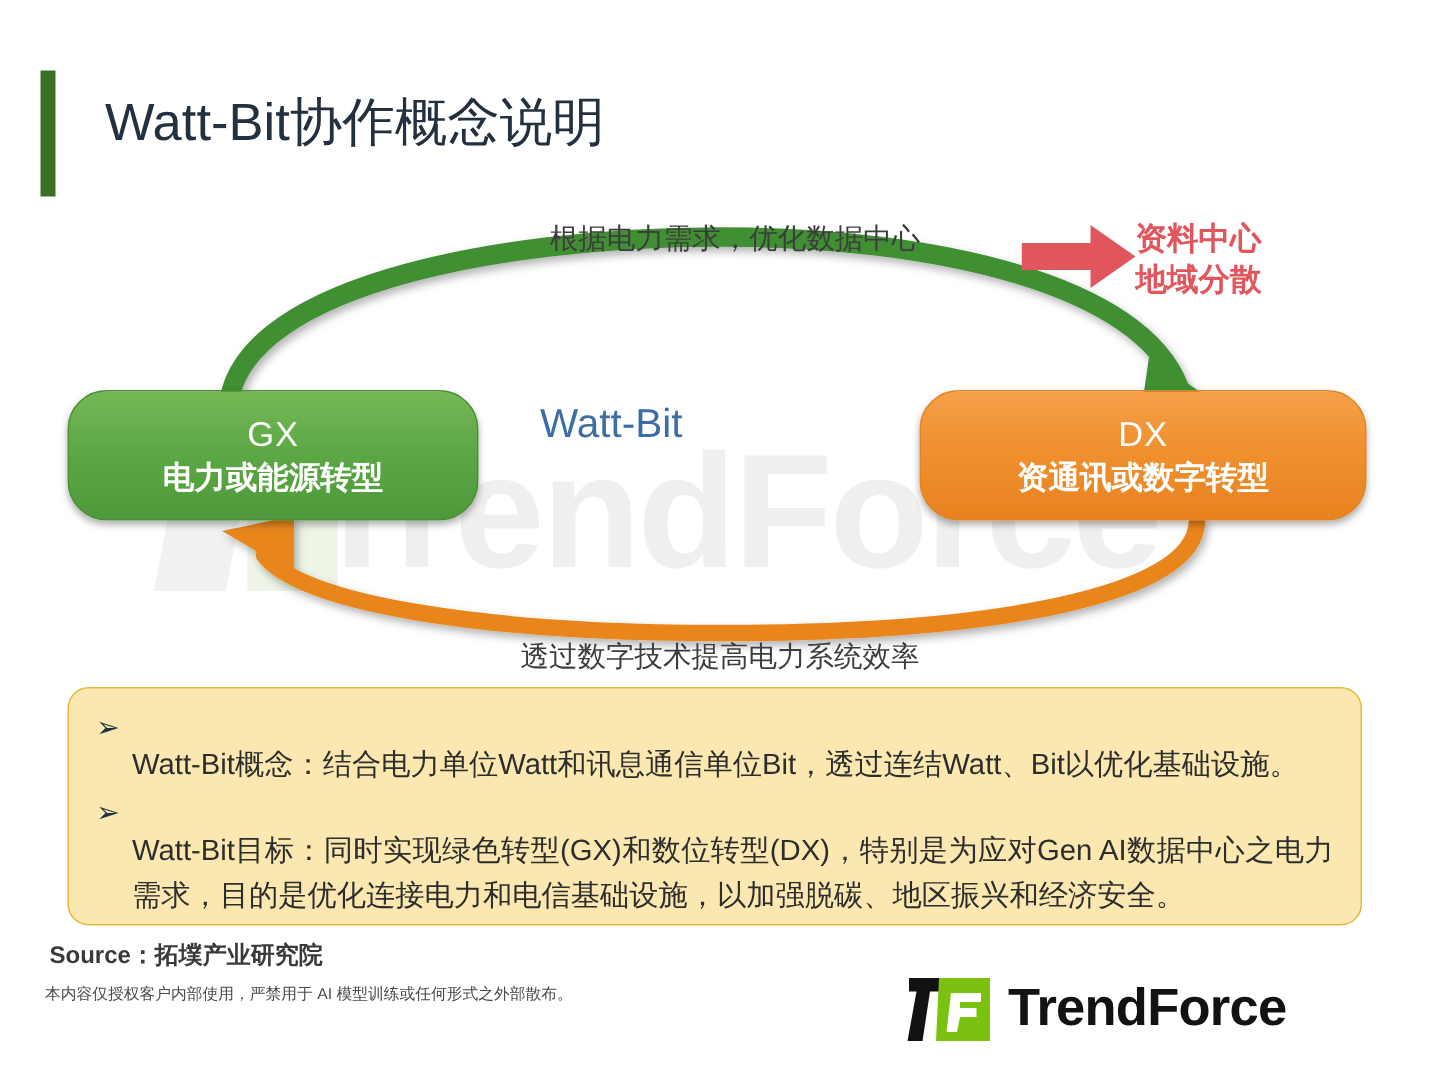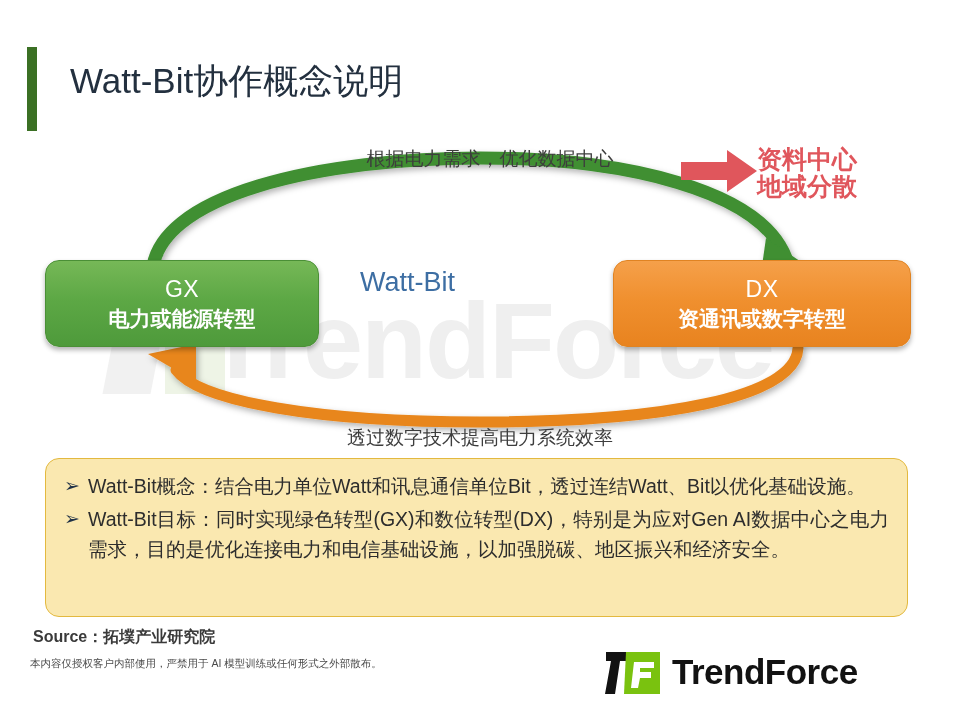--- a/index.html
+++ b/index.html
@@ -41,28 +41,28 @@
     position:absolute;left:320px;top:16px;width:340px;text-align:center;
     font-size:19px;color:#3d3d3d;white-space:nowrap;z-index:4;
   }
   .caption-bottom{
     position:absolute;left:280px;top:295px;width:400px;text-align:center;
     font-size:19px;color:#3d3d3d;white-space:nowrap;z-index:4;
   }
 
   .redlabel{
     position:absolute;left:757px;top:16px;z-index:5;
-    font-size:25px;font-weight:bold;color:#e0565c;line-height:27px;
+    font-size:21px;font-weight:bold;color:#e0565c;line-height:27px;
     white-space:nowrap;
   }
   .redarrow{position:absolute;left:681px;top:18px;width:78px;height:46px;z-index:5;}
 
   
   .node{
-    position:absolute;border-radius:14px;z-index:4;
+    position:absolute;border-radius:26px;z-index:4;
     display:flex;flex-direction:column;align-items:center;justify-content:center;
     color:#ffffff;text-align:center;
     box-shadow:0 3px 5px rgba(0,0,0,.30);
   }
   .node .code{font-size:23px;line-height:30px;letter-spacing:.5px;}
   .node .desc{font-size:21px;font-weight:bold;line-height:30px;}
 
   .node-gx{
     left:45px;top:130px;width:272px;height:85px;
     background:linear-gradient(to bottom,#76b857 0%,#5da845 45%,#4e9a3b 100%);
@@ -86,20 +86,21 @@
     background:#fae8b0;border:1.5px solid #e3b93f;border-radius:14px;
     box-sizing:border-box;padding:12px 18px 10px 18px;z-index:3;
   }
   .bullet{display:flex;align-items:flex-start;margin-bottom:2px;}
   .bullet .marker{
     flex:0 0 auto;width:24px;color:#1f3146;font-size:19px;line-height:30px;
   }
   .bullet .btext{
     flex:1 1 auto;font-size:19.5px;line-height:30.5px;color:#2d2d2d;
     text-align:justify;
+    margin-top:24px;
   }
 
   
   .source{
     position:absolute;left:33px;top:627px;z-index:3;
     font-size:16px;font-weight:bold;color:#3a3a3a;white-space:nowrap;
   }
   .fineprint{
     position:absolute;left:30px;top:655px;z-index:3;
     font-size:10.5px;color:#4a4a4a;line-height:16px;white-space:nowrap;

